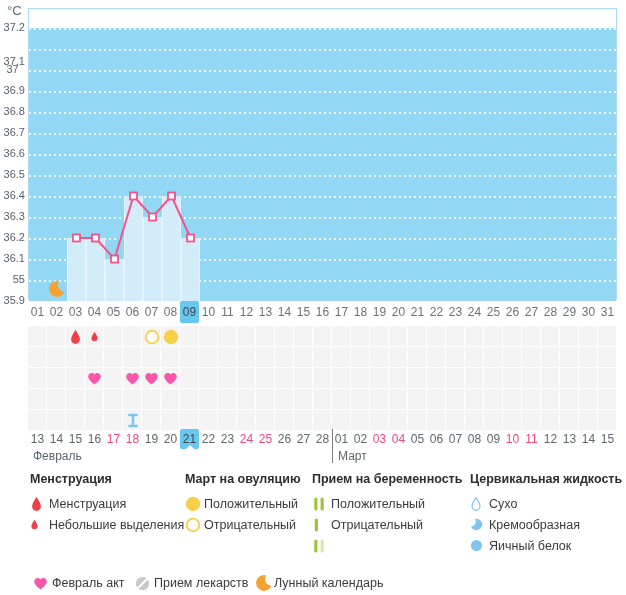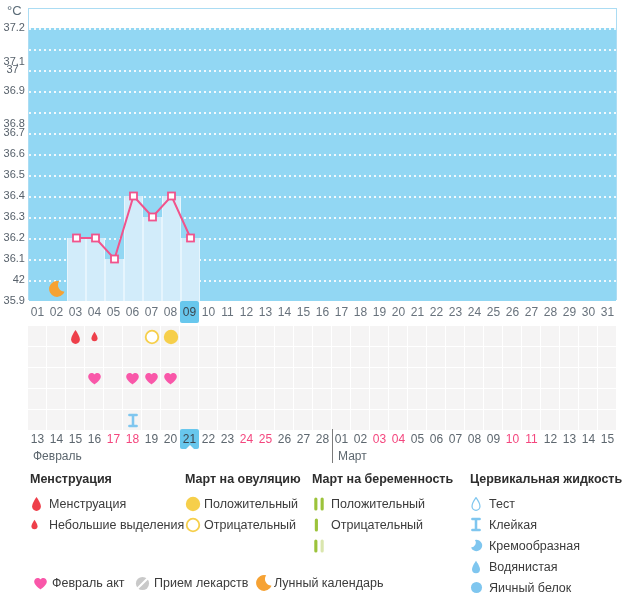--- a/index.html
+++ b/index.html
@@ -40,29 +40,29 @@
 </head>
 <body>
 
 <div class="app">
   <div class="unit">°C</div>
   <div id="yaxis">
       <div class="ytick" style="top: 20px;">37.2</div>
       <div class="ytick" style="top: 32px; margin-top: 22px;">37.1</div>
       <div class="ytick" style="top: 62px; text-align: center;">37</div>
       <div class="ytick" style="top: 83px;">36.9</div>
-      <div class="ytick" style="top: 116px;">36.8</div>
+      <div class="ytick" style="top: 104px;">36.8</div>
       <div class="ytick" style="top: 125px;">36.7</div>
       <div class="ytick" style="top: 146px;">36.6</div>
       <div class="ytick" style="top: 167px;">36.5</div>
       <div class="ytick" style="top: 188px;">36.4</div>
       <div class="ytick" style="top: 209px;">36.3</div>
       <div class="ytick" style="top: 230px;">36.2</div>
       <div class="ytick" style="top: 251px;">36.1</div>
-      <div class="ytick" style="top: 272px;">42</div>
+      <div class="ytick" style="top: 272px;">55</div>
       <div class="ytick" style="top: 293px;">35.9</div>
     </div>
 
   <div id="plot" class="plot">
     <div class="blue"></div>
     <div id="grids">
         <div class="grid" style="top: 19px;"></div>
         <div class="grid" style="top: 40px;"></div>
         <div class="grid" style="top: 61px;"></div>
         <div class="grid" style="top: 82px;"></div>
@@ -439,21 +439,21 @@
             <span style="display: flex; align-items: center;">
               <svg width="16" height="16" viewBox="0 0 16 16">
                 <circle cx="8" cy="8" r="6.3" fill="#fff" stroke="#f6cf4b" stroke-width="1.8"></circle>
               </svg>
             </span>
           </div>
           <div class="lg-lab">Отрицательный</div>
         </div>
       </div>
       <div class="lg-group" style="left: 312px;">
-        <div class="lg-head">Март на беременность</div>
+        <div class="lg-head">Прием на беременность</div>
         <div class="lg-item">
           <div class="lg-ic">
             <span style="display: flex; align-items: center;">
               <svg width="14" height="16" viewBox="0 0 16 18">
                 <rect x="2.6" y="1.5" width="3.6" height="15" rx="1.8" fill="#9cc33b"></rect>
                 <rect x="9.8" y="1.5" width="3.6" height="15" rx="1.8" fill="#9cc33b"></rect>
               </svg>
             </span>
           </div>
           <div class="lg-lab">Положительный</div>
@@ -482,53 +482,31 @@
       <div class="lg-group" style="left: 470px;">
         <div class="lg-head">Цервикальная жидкость</div>
         <div class="lg-item">
           <div class="lg-ic">
             <span style="display: flex; align-items: center;">
               <svg width="12" height="14" viewBox="0 0 16 19">
                 <path d="M8 1C8 1 2.6 8.4 2.6 12.6a5.4 5.4 0 0 0 10.8 0C13.4 8.4 8 1 8 1Z" fill="#fff" stroke="#7fc6ef" stroke-width="1.7"></path>
               </svg>
             </span>
           </div>
-          <div class="lg-lab">Тест</div>
-        </div>
-        <div class="lg-item">
-          <div class="lg-ic">
-            <span style="display: flex; align-items: center;">
-              <svg width="12" height="15" viewBox="0 0 16 20" fill="#7fc6ef">
-                <rect x="1.5" y="1" width="13" height="3.4" rx="1.7"></rect>
-                <rect x="1.5" y="15.6" width="13" height="3.4" rx="1.7"></rect>
-                <rect x="6.3" y="3" width="3.4" height="14"></rect>
-              </svg>
-            </span>
-          </div>
-          <div class="lg-lab">Клейкая</div>
+          <div class="lg-lab">Сухо</div>
         </div>
         <div class="lg-item">
           <div class="lg-ic">
             <span style="display: flex; align-items: center;">
               <svg width="13" height="13" viewBox="0 0 17 17">
                 <path d="M10.6 1.2A7.5 7.5 0 1 0 15.6 11 6.2 6.2 0 0 1 10.6 1.2Z" fill="#7fc6ef" transform="scale(-1,1) translate(-17,0)"></path>
               </svg>
             </span>
           </div>
           <div class="lg-lab">Кремообразная</div>
-        </div>
-        <div class="lg-item">
-          <div class="lg-ic">
-            <span style="display: flex; align-items: center;">
-              <svg width="12" height="14" viewBox="0 0 16 19">
-                <path d="M8 1C8 1 2.6 8.4 2.6 12.6a5.4 5.4 0 0 0 10.8 0C13.4 8.4 8 1 8 1Z" fill="#7fc6ef"></path>
-              </svg>
-            </span>
-          </div>
-          <div class="lg-lab">Водянистая</div>
         </div>
         <div class="lg-item">
           <div class="lg-ic">
             <span style="display: flex; align-items: center;">
               <svg width="13" height="13" viewBox="0 0 16 16">
                 <circle cx="8" cy="8" r="6.8" fill="#7fc6ef"></circle>
               </svg>
             </span>
           </div>
           <div class="lg-lab">Яичный белок</div>

